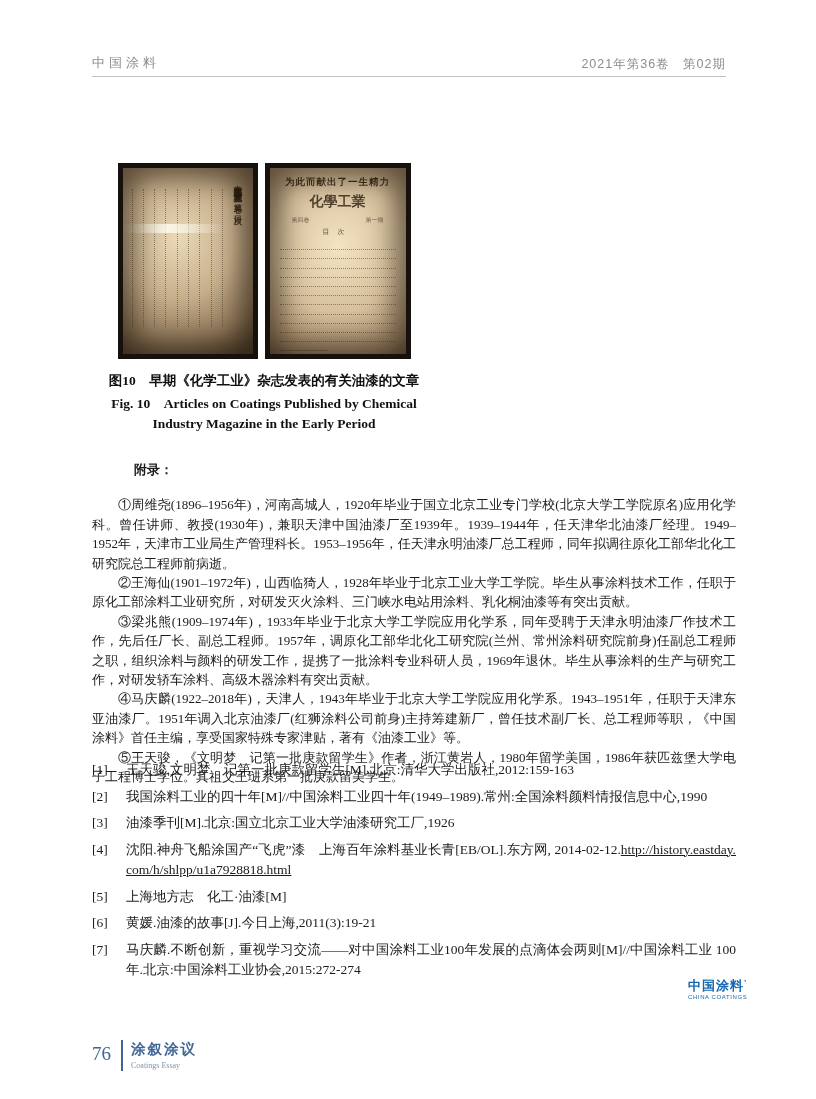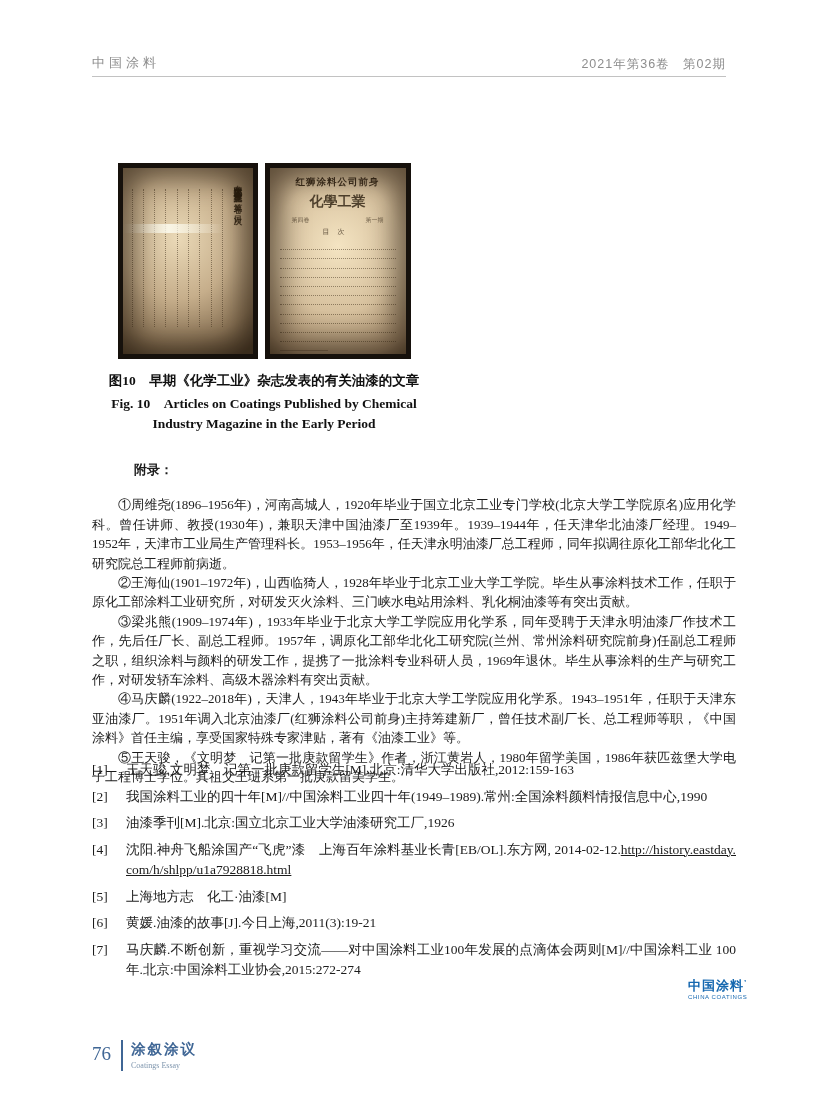--- a/index.html
+++ b/index.html
@@ -171,21 +171,21 @@
             <div class="vcol"></div>
             <div class="vcol"></div>
             <div class="vcol"></div>
             <div class="vcol"></div>
             <div class="vcol"></div>
           </div>
         </div>
       </div>
       <div class="photo p-right">
         <div class="photo-inner right">
-          <div class="rp-title">红狮涂料公司前身</div>
+          <div class="rp-title">为此而献出了一生精力</div>
           <div class="rp-sub">化學工業</div>
           <div class="rp-meta">
             <span>第四卷</span>
             <span>第一期</span>
           </div>
           <div class="rp-label">目次</div>
           <div class="toc-rows">
             <div class="toc-row"></div>
             <div class="toc-row"></div>
             <div class="toc-row"></div>

